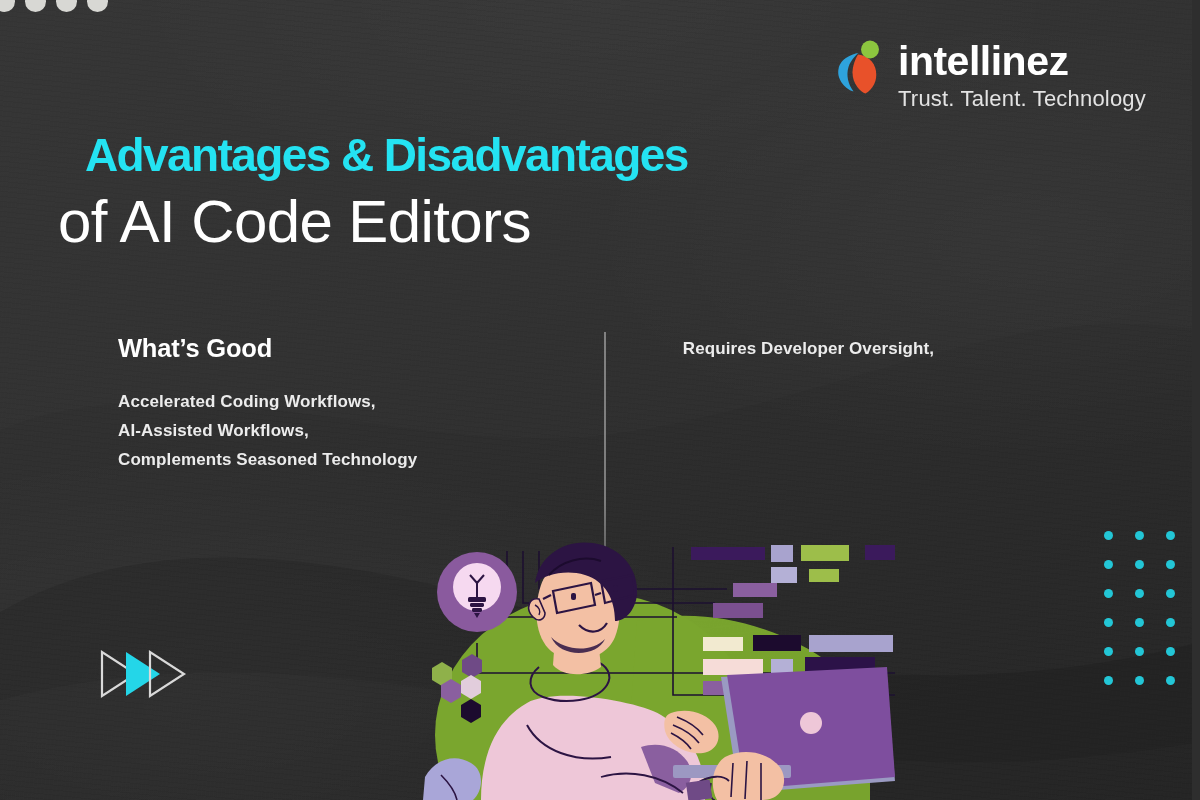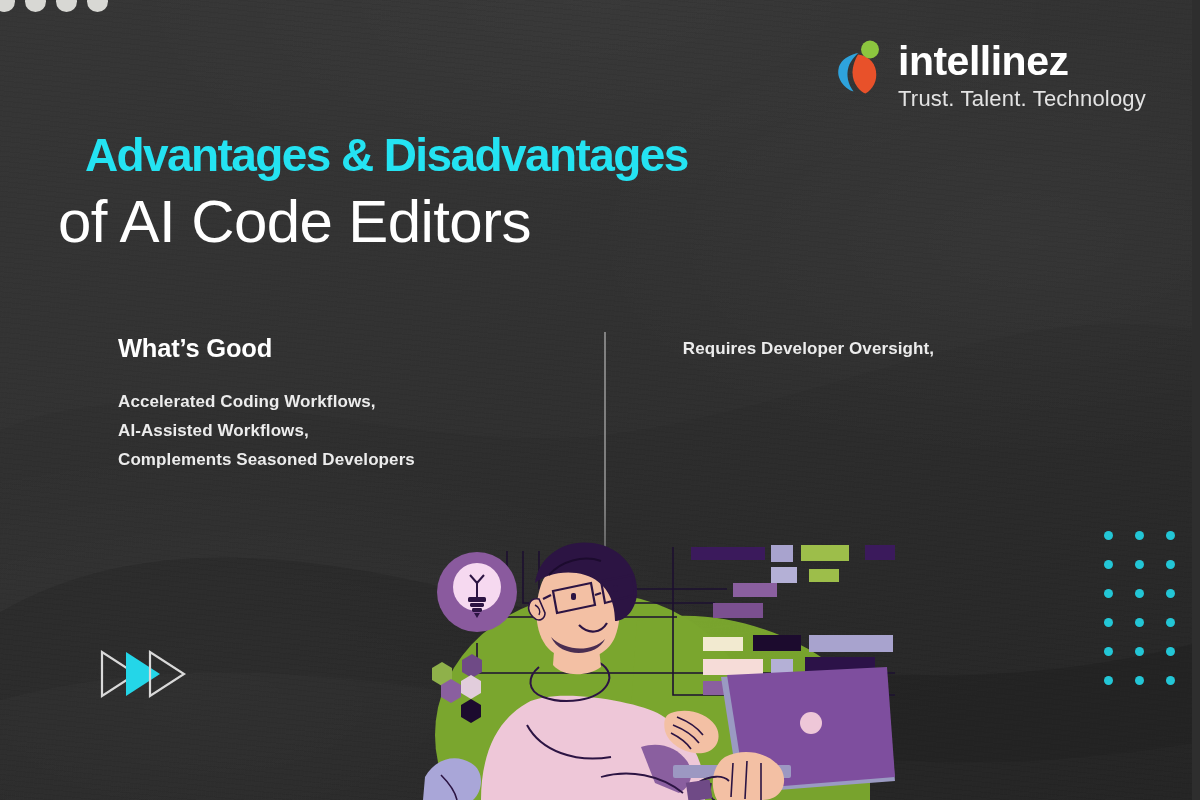--- a/index.html
+++ b/index.html
@@ -136,21 +136,21 @@
     <div class="title-1">Advantages &amp; Disadvantages</div>
     <div class="title-2">of AI Code Editors</div>
   </div>
 
   <div class="cols">
     <div class="col-good">
       <div class="col-head">What’s Good</div>
       <div class="col-body">
         <span class="ln">Accelerated Coding Workflows,</span>
         <span class="ln">AI-Assisted Workflows,</span>
-        <span class="ln">Complements Seasoned Developers</span>
+        <span class="ln">Complements Seasoned Technology</span>
       </div>
     </div>
     <div class="col-not">
       <div class="col-body">
         <span class="ln">Requires Developer Oversight,</span>
       </div>
     </div>
   </div>
   <div class="divider"></div>
 

